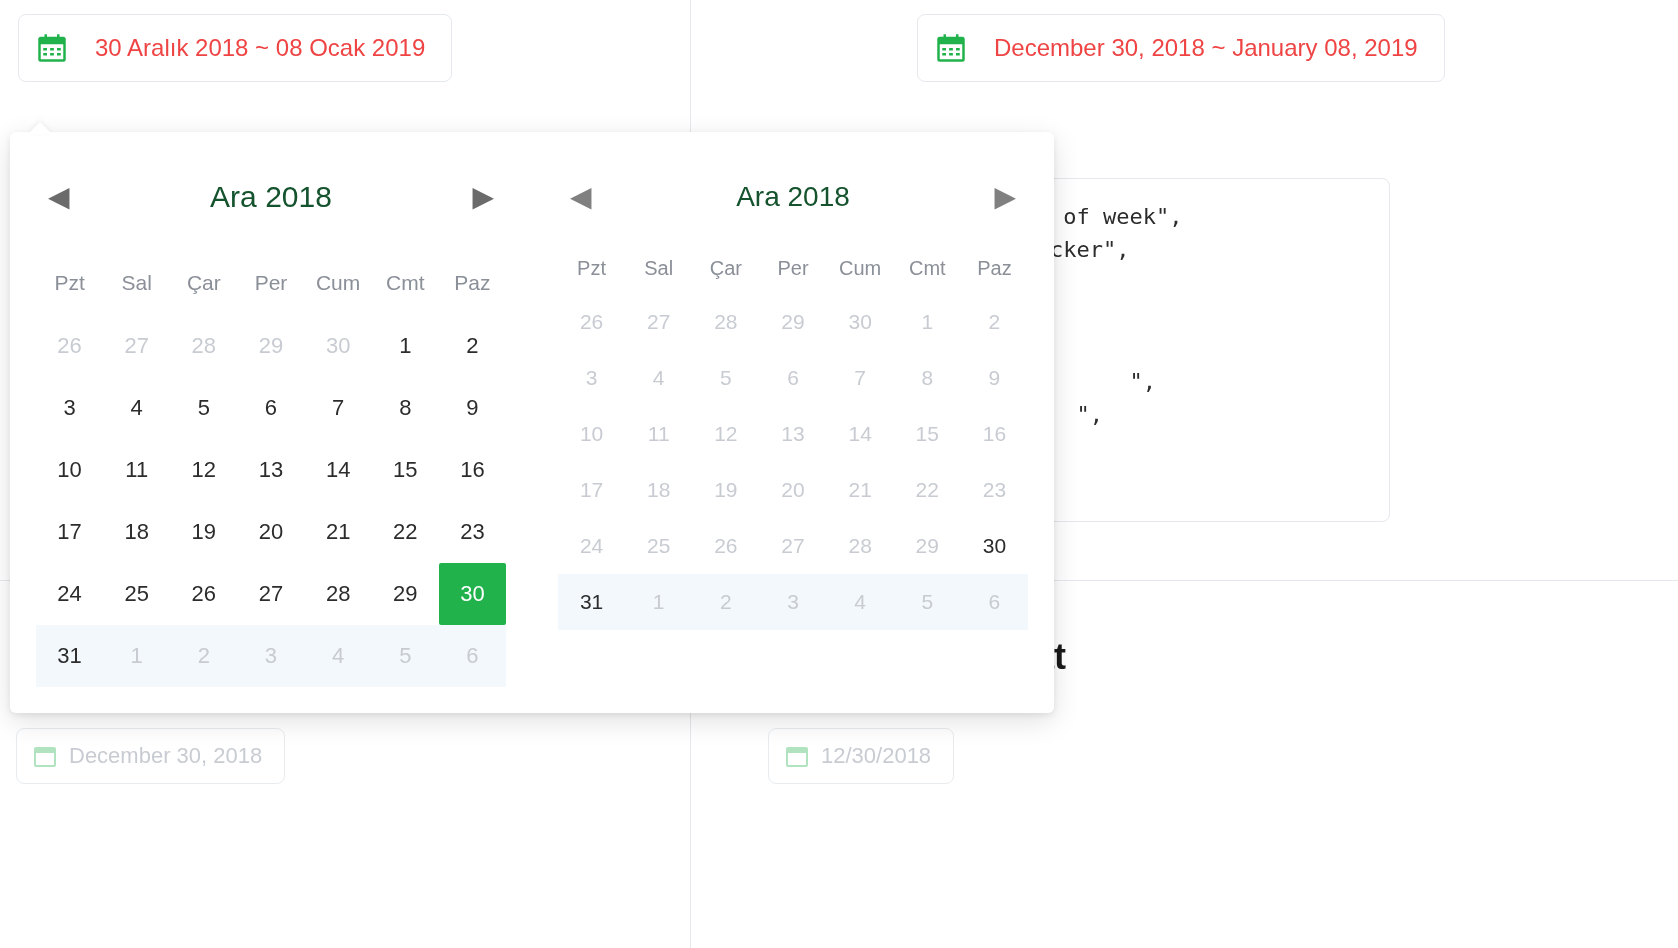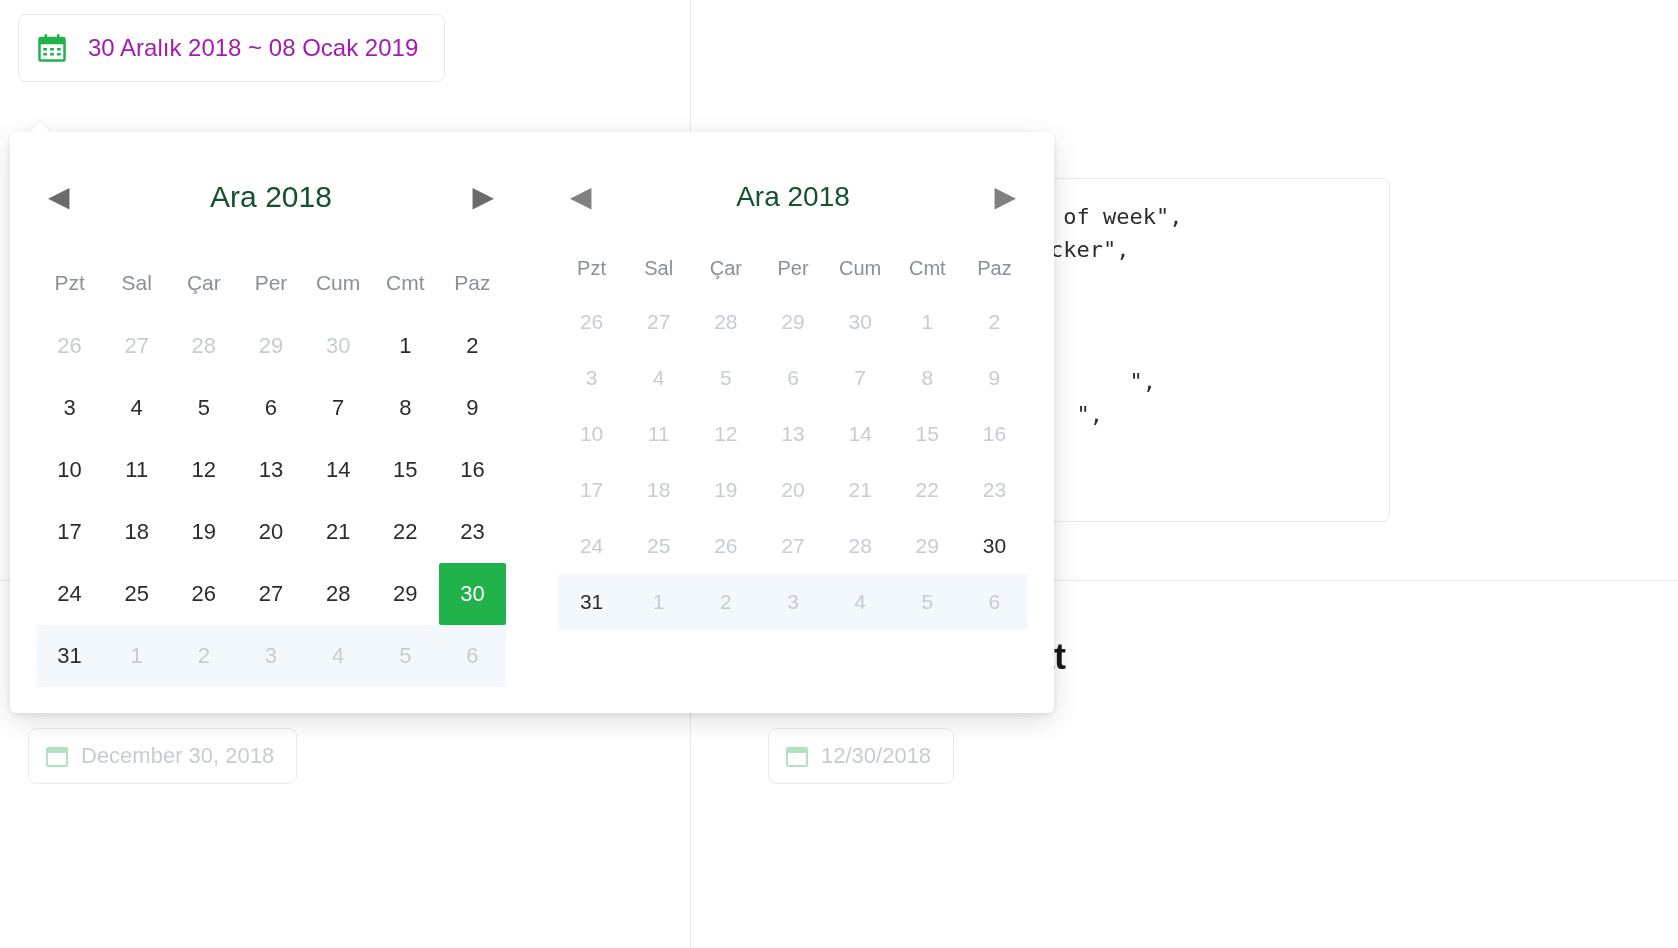--- a/index.html
+++ b/index.html
@@ -28,27 +28,27 @@
     left: 690px;
     top: 0;
     width: 1px;
     height: 948px;
     background: #e5e8ec;
   }
 
   .picker-input {
     display: inline-flex;
     align-items: center;
-    gap: 21px;
+    gap: 28px;
     border: 1px solid #e5e8ec;
     border-radius: 8px;
     padding: 18px 26px 18px 18px;
     background: #fff;
     font-size: 24px;
-    color: #a21caf;
+    color: #ef4444;
     cursor: pointer;
   }
 
   .cal-icon {
     width: 30px;
     height: 30px;
     display: inline-block;
   }
   .cal-icon svg { display: block; }
 
@@ -187,21 +187,21 @@
     display: inline-flex;
     align-items: center;
     gap: 12px;
     border: 1px solid #e9ecef;
     border-radius: 8px;
     padding: 14px 22px 14px 16px;
     background: #fff;
     font-size: 22px;
     color: #c8ccd2;
   }
-  .picker-ghost.left { left: 28px; top: 728px; }
+  .picker-ghost.left { left: 16px; top: 728px; }
   .picker-ghost.right-g { left: 768px; top: 728px; }
 
 </style>
 </head>
 <body>
 
 <div class="divider"></div>
 <div class="divider-h"></div>
 
 <div class="cols">
@@ -215,20 +215,39 @@
           <rect x="16" y="1" width="2" height="5" fill="#22b24c"></rect>
           <rect x="5" y="12" width="3" height="2" fill="#22b24c"></rect>
           <rect x="10.5" y="12" width="3" height="2" fill="#22b24c"></rect>
           <rect x="16" y="12" width="3" height="2" fill="#22b24c"></rect>
           <rect x="5" y="16" width="3" height="2" fill="#22b24c"></rect>
           <rect x="10.5" y="16" width="3" height="2" fill="#22b24c"></rect>
           <rect x="16" y="16" width="3" height="2" fill="#22b24c"></rect>
         </svg>
       </span>
       <span>30 Aralık 2018 ~ 08 Ocak 2019</span>
+    </div>
+  </div>
+  <div class="col" style="padding-left:78px;">
+    <div class="picker-input">
+      <span class="cal-icon">
+        <svg viewBox="0 0 24 24" width="30" height="30">
+          <rect x="2" y="4" width="20" height="18" rx="1" fill="none" stroke="#22b24c" stroke-width="2"></rect>
+          <rect x="2" y="4" width="20" height="5" fill="#22b24c"></rect>
+          <rect x="6" y="1" width="2" height="5" fill="#22b24c"></rect>
+          <rect x="16" y="1" width="2" height="5" fill="#22b24c"></rect>
+          <rect x="5" y="12" width="3" height="2" fill="#22b24c"></rect>
+          <rect x="10.5" y="12" width="3" height="2" fill="#22b24c"></rect>
+          <rect x="16" y="12" width="3" height="2" fill="#22b24c"></rect>
+          <rect x="5" y="16" width="3" height="2" fill="#22b24c"></rect>
+          <rect x="10.5" y="16" width="3" height="2" fill="#22b24c"></rect>
+          <rect x="16" y="16" width="3" height="2" fill="#22b24c"></rect>
+        </svg>
+      </span>
+      <span>December 30, 2018 ~ January 08, 2019</span>
     </div>
   </div>
 </div>
 
 <div class="bg-box"></div>
 <div class="bg-snippet"><span> of week",</span>
 <span>cker",</span>
 
 
 

